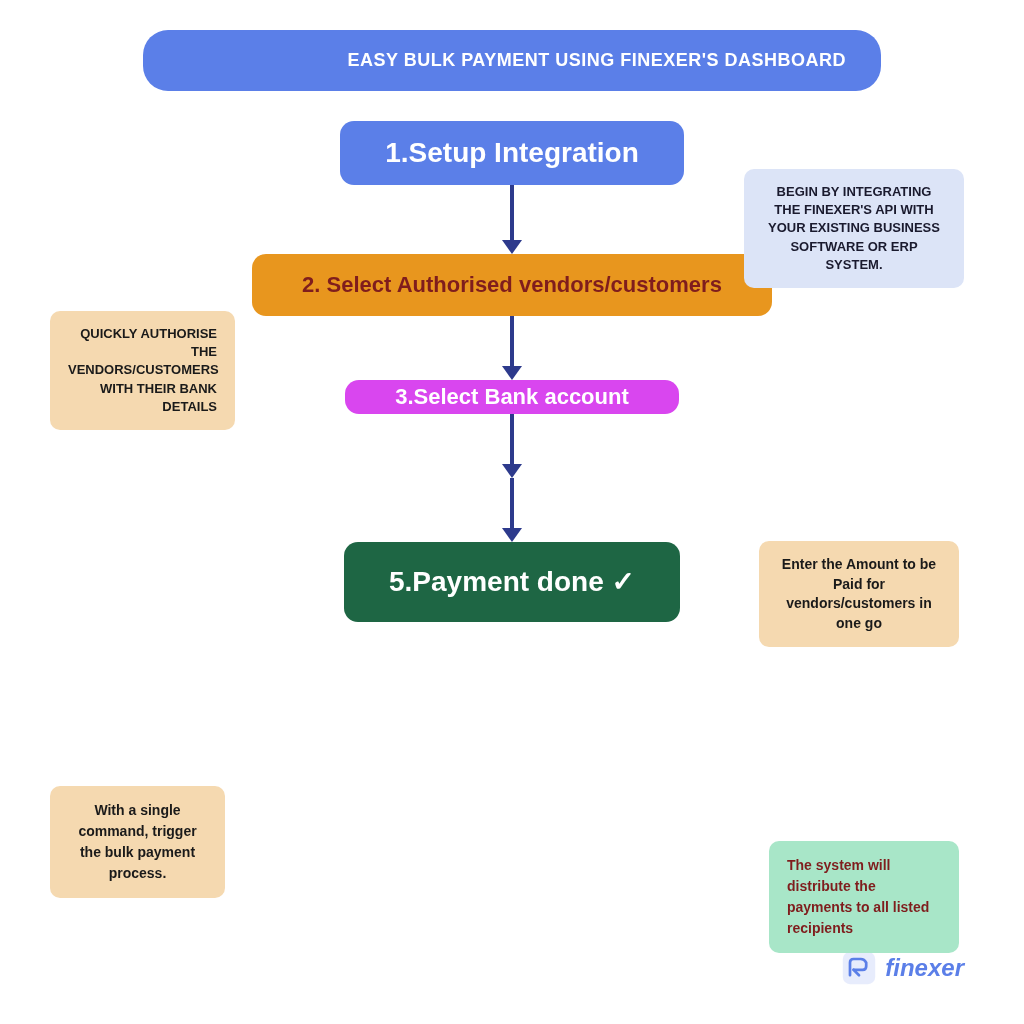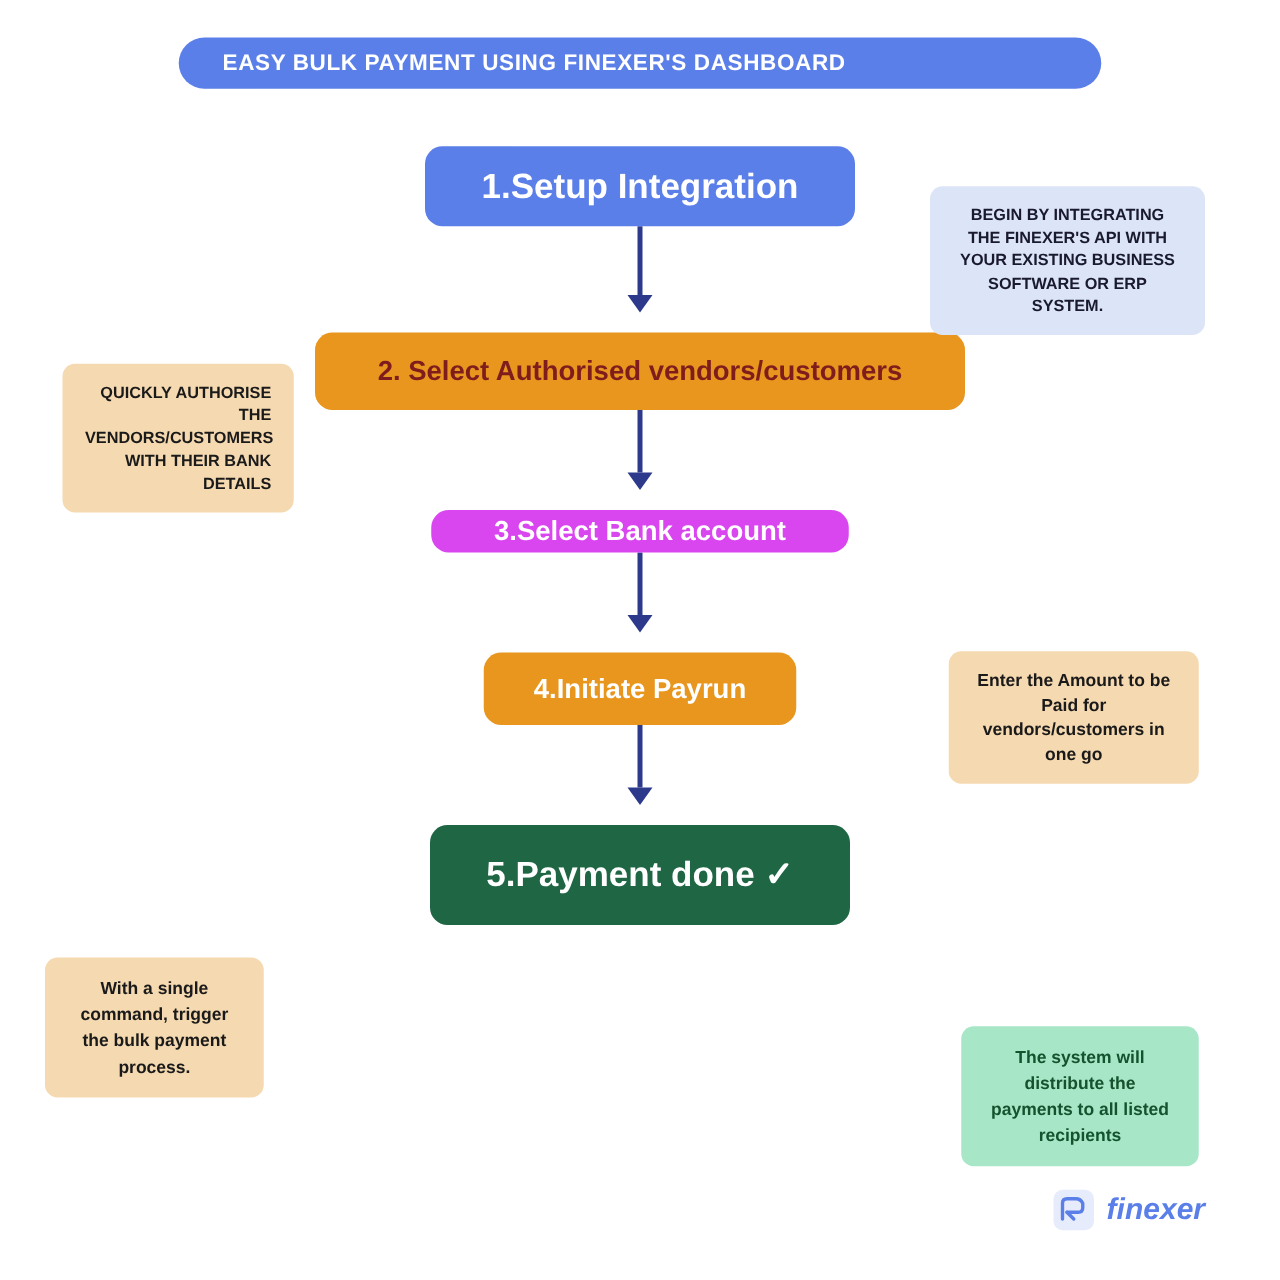--- a/index.html
+++ b/index.html
@@ -20,24 +20,24 @@
       flex-direction: column;
       align-items: center;
       padding: 30px 20px 20px;
       position: relative;
     }
 
     
     .title-bar {
       background: #5b7fe8;
       border-radius: 25px;
-      padding: 10px 35px;
+      padding: 20px 35px;
       margin-bottom: 30px;
       width: 75%;
-      text-align: left;
+      text-align: right;
     }
     .title-bar span {
       color: #ffffff;
       font-size: 18px;
       font-weight: 900;
       letter-spacing: 0.5px;
     }
 
     
     .flow-container {
@@ -49,21 +49,20 @@
       align-items: center;
     }
 
     
     .step-box {
       border-radius: 12px;
       text-align: center;
       font-weight: 800;
       position: relative;
       z-index: 2;
-      margin-top: 16px;
     }
 
     .step-1 {
       background: #5b7fe8;
       color: #ffffff;
       padding: 16px 45px;
       font-size: 28px;
       border-radius: 14px;
       margin-bottom: 0;
     }
@@ -144,36 +143,36 @@
       top: 420px;
       width: 200px;
       text-align: center;
       font-size: 14px;
       font-weight: 600;
     }
 
     .note-peach-left-4 {
       background: #f5d9b0;
       color: #1a1a1a;
-      left: 16px;
+      left: 30px;
       top: 665px;
       width: 175px;
       text-align: center;
       font-size: 14px;
       font-weight: 600;
       line-height: 1.5;
     }
 
     .note-green-right-5 {
       background: #a8e6c8;
-      color: #14532d;
+      color: #7f1d1d;
       right: 45px;
       top: 720px;
       width: 190px;
-      text-align: center;
+      text-align: left;
       font-size: 14px;
       font-weight: 700;
       line-height: 1.5;
     }
 
     
     .step-row {
       display: flex;
       justify-content: center;
       width: 100%;
@@ -273,25 +272,20 @@
       <div class="step-box step-3">
         <span>3.Select Bank account</span>
       </div>
     </div>
 
     <div class="connector-wrap" style="flex-direction:column; align-items:center;">
       <div class="v-line" style="height:50px;"></div>
       <div class="arrow-down"></div>
     </div>
 
-    <div class="step-row">
-      <div class="step-box step-4">
-        <span>4.Initiate Payrun</span>
-      </div>
-    </div>
 
     <div class="side-note note-peach-left-4">
       <span>With a single command, trigger the bulk payment process.</span>
     </div>
 
     <div class="side-note note-green-right-5">
       <span>The system will distribute the payments to all listed recipients</span>
     </div>
 
     <div class="connector-wrap" style="flex-direction:column; align-items:center;">

